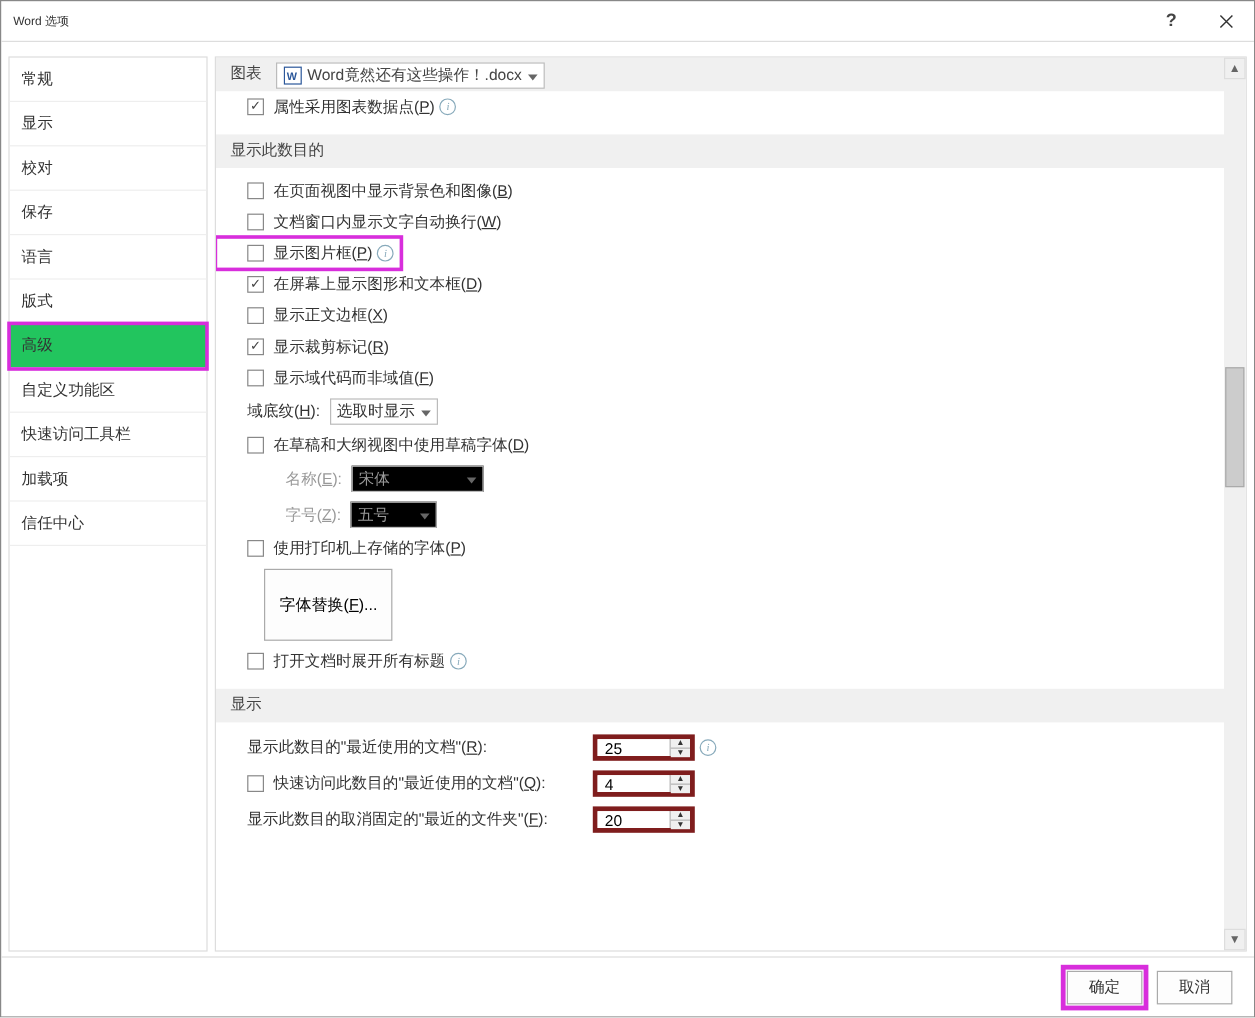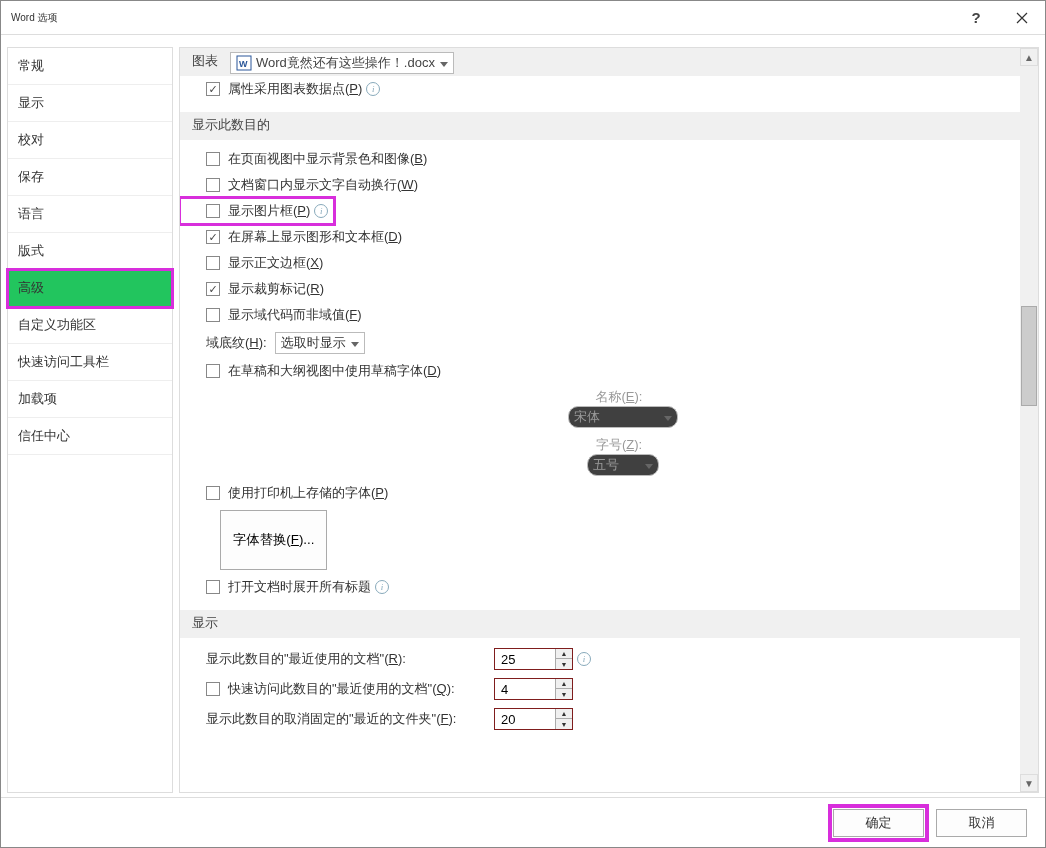--- a/index.html
+++ b/index.html
@@ -15,39 +15,39 @@
 .sidebar-item.active { background: #22c55e; }
 .content-wrap { flex: 1; border: 1px solid #ddd; position: relative; margin-bottom: 4px; display: flex; }
 .content { flex: 1; overflow: hidden; padding: 0; }
 .scrollbar { width: 18px; background: #f0f0f0; display: flex; flex-direction: column; }
 .scroll-arrow { height: 18px; display: flex; align-items: center; justify-content: center; font-size: 10px; color: #666; cursor: pointer; background: #f0f0f0; border: 1px solid #ddd; }
 .scroll-track { flex: 1; position: relative; }
 .scroll-thumb { position: absolute; left: 1px; right: 1px; top: 240px; height: 100px; background: #ccc; border: 1px solid #aaa; cursor: pointer; }
 .section-header { background: #f0f0f0; padding: 4px 12px; font-weight: normal; display: flex; align-items: flex-start; height: 28px; color: #444; }
 .dropdown { border: 1px solid #bbb; padding: 1px 18px 1px 5px; background: #fff; display: inline-flex; align-items: center; position: relative; height: 22px; }
 .dropdown::after { content: ""; position: absolute; right: 5px; top: 9px; border-left: 4px solid transparent; border-right: 4px solid transparent; border-top: 5px solid #666; }
-.dropdown.disabled { background: #404040; color: #999; border-radius: 10px; }
+.dropdown.disabled { background: #000000; color: #999; }
 .doc-icon { width: 16px; height: 16px; margin-right: 4px; display: inline-flex; }
 .option-row { display: flex; align-items: center; padding: 4px 12px 4px 26px; min-height: 26px; }
-.option-row.indent { padding-left: 58px; flex-direction: column; }
+.option-row.indent { padding-left: 58px; }
 .option-row.indent2 { padding-left: 40px; }
 .cb { width: 14px; height: 14px; border: 1px solid #888; background: #fff; margin-right: 8px; display: inline-flex; align-items: center; justify-content: center; flex-shrink: 0; cursor: pointer; }
 .cb.checked::after { content: "✓"; font-size: 11px; color: #444; line-height: 1; }
 .underline { text-decoration: underline; }
 .info-icon { width: 14px; height: 14px; border-radius: 50%; border: 1px solid #8ab; color: #8ab; font-size: 9px; display: inline-flex; align-items: center; justify-content: center; margin-left: 4px; font-style: italic; font-family: serif; }
 .label-txt { margin-right: 8px; color: #333; }
 .label-txt.disabled { color: #999; }
 .btn { border: 1px solid #aaa; padding: 20px 12px; background: #fdfdfd; cursor: pointer; }
-.spinner { display: inline-flex; border: 1px solid #7f1d1d; height: 22px; align-items: center; }
+.spinner { display: inline-flex; border: 4px solid #7f1d1d; height: 22px; }
 .spinner-input { width: 60px; border: none; padding: 0 6px; font-size: 13px; outline: none; }
 .spinner-btns { display: flex; flex-direction: column; border-left: 1px solid #aaa; }
 .spinner-btn { width: 16px; height: 10px; font-size: 7px; display: flex; align-items: center; justify-content: center; cursor: pointer; background: #f0f0f0; }
 .spinner-btn:first-child { border-bottom: 1px solid #aaa; }
 .footer { height: 50px; border-top: 1px solid #ddd; display: flex; align-items: center; justify-content: flex-end; padding: 0 18px; gap: 12px; }
-.footer-btn { width: 91px; height: 28px; border: 1px solid #aaa; background: #fdfdfd; cursor: pointer; display: flex; align-items: center; justify-content: center; }
+.footer-btn { width: 63px; height: 28px; border: 1px solid #aaa; background: #fdfdfd; cursor: pointer; display: flex; align-items: center; justify-content: center; }
 .hl-pink { outline: 3px solid #d82edc; outline-offset: -1px; }
 .hl-pink-ok { outline: 4px solid #d82edc; outline-offset: 1px; }
 </style>
 </head>
 <body>
 
 <div class="dialog">
   <div class="titlebar">
     <div class="title-text">Word 选项</div>
     <div class="title-btn help">?</div>

